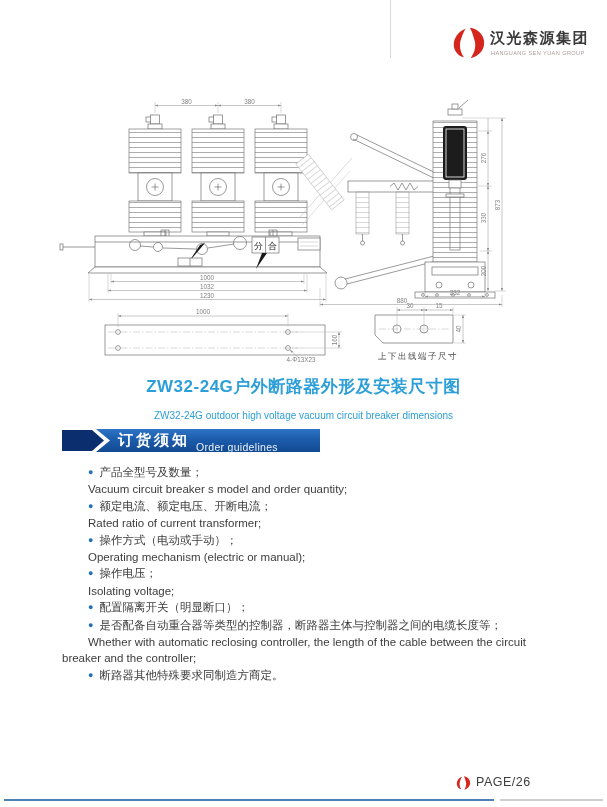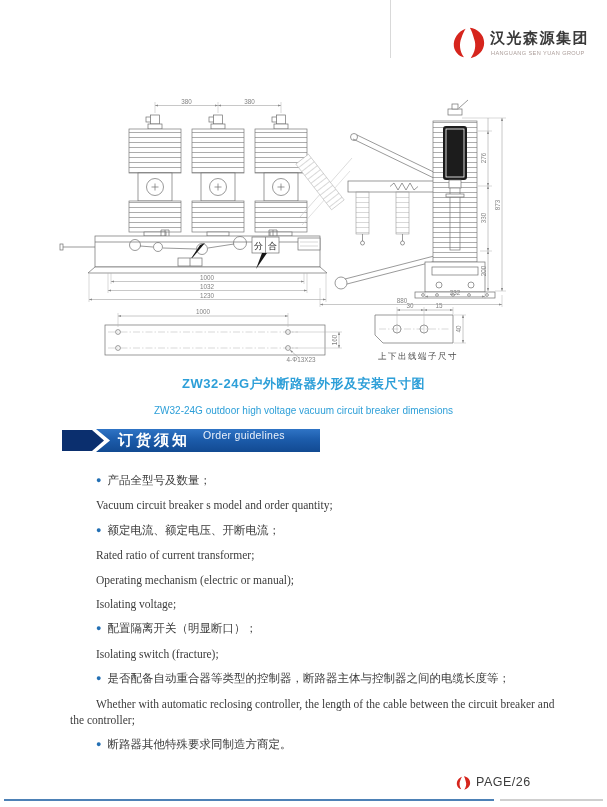--- a/index.html
+++ b/index.html
@@ -15,34 +15,34 @@
   svg .ln{fill:none;stroke:#6f6f6f;stroke-width:.7;}
   svg .lnw{fill:#fff;stroke:#6f6f6f;stroke-width:.7;}
   svg .dimln{stroke:#9a9a9a;stroke-width:.55;fill:none;}
   svg .ext{stroke:#b3b3b3;stroke-width:.5;fill:none;}
   svg text{font-family:"Liberation Sans","DejaVu Sans",sans-serif;}
   svg .dim{font-size:6.3px;fill:#828282;text-anchor:middle;}
   svg .lblcn{font-size:8.5px;fill:#4a4a4a;letter-spacing:1.5px;}
   svg .ind{font-size:9px;fill:#1a1a1a;text-anchor:middle;}
   
   .caption{position:absolute;left:0;top:375px;width:607px;text-align:center;color:#2d9fd8;}
-  .caption .cn{font-size:13px;font-weight:bold;letter-spacing:.5px;}
+  .caption .cn{font-size:17px;font-weight:bold;letter-spacing:.5px;}
   .caption .en{font-size:10px;margin-top:12px;}
   
   .banner{position:absolute;left:62px;top:429px;width:308px;height:23px;}
   .banner .tag{position:absolute;left:0;top:1px;width:42px;height:21px;background:#0b2f6e;
     clip-path:polygon(0 0,calc(100% - 12px) 0,100% 50%,calc(100% - 12px) 100%,0 100%);}
   .banner .bar{position:absolute;left:34px;top:0;width:224px;height:23px;
     background:linear-gradient(#2f74c5 0%,#1c5cab 45%,#124a92 100%);
     clip-path:polygon(0 0,100% 0,100% 100%,0 100%,14px 50%);}
   .banner .t-cn{position:absolute;left:56px;top:2px;font-size:15px;font-weight:bold;color:#fff;letter-spacing:3px;}
-  .banner .t-en{position:absolute;left:134px;top:0;font-size:10.5px;color:#eaf1fb;letter-spacing:.3px;margin-left:7px;}
+  .banner .t-en{position:absolute;left:134px;top:12px;font-size:10.5px;color:#eaf1fb;letter-spacing:.3px;}
   
   .guides{position:absolute;left:62px;top:464px;width:503px;color:#3c3c3c;font-size:11.5px;line-height:16.4px;}
-  .guides p{margin:8px;text-indent:26px;font-family:Liberation Serif, serif;}
+  .guides p{margin:0;text-indent:26px;}
   .guides .bullet{color:#2470b4;font-size:9px;margin-right:6px;position:relative;top:-1px;}
   
   .pg-icon{position:absolute;left:456px;top:776px;width:15px;height:14px;}
   .pg-label{position:absolute;left:476px;top:775px;font-size:12.5px;color:#3d3d3d;letter-spacing:.5px;}
   .rule-blue{position:absolute;left:4px;top:799px;width:490px;height:2px;background:#4d81b6;}
   .rule-gray{position:absolute;left:500px;top:799px;width:103px;height:2px;background:#cfcfcf;}
 </style>
 </head>
 <body>
 
@@ -263,24 +263,25 @@
     <div class="bar"></div>
     <span class="t-cn">订货须知</span>
     <span class="t-en">Order guidelines</span>
   </div>
 
   <div class="guides">
     <p class="cn"><span class="bullet">●</span><span>产品全型号及数量；</span></p>
     <p class="en">Vacuum circuit breaker s model and order quantity;</p>
     <p class="cn"><span class="bullet">●</span><span>额定电流、额定电压、开断电流；</span></p>
     <p class="en">Rated ratio of current transformer;</p>
+    <p class="cn"><span class="bullet">●</span><span>操作方式（电动或手动）；</span></p>
     <p class="en">Operating mechanism (electric or manual);</p>
+    <p class="cn"><span class="bullet">●</span><span>操作电压；</span></p>
     <p class="en">Isolating voltage;</p>
     <p class="cn"><span class="bullet">●</span><span>配置隔离开关（明显断口）；</span></p>
-    <p class="en">Isolating switch (fracture);</p>
     <p class="cn"><span class="bullet">●</span><span>是否配备自动重合器等类型的控制器，断路器主体与控制器之间的电缆长度等；</span></p>
     <p class="en">Whether with automatic reclosing controller, the length of the cable between the circuit breaker and the controller;</p>
     <p class="cn"><span class="bullet">●</span><span>断路器其他特殊要求同制造方商定。</span></p>
   </div>
 
   <svg class="pg-icon" viewBox="0 0 40 38">
     <use href="#logoMark" width="40" height="38"></use>
   </svg>
   <div class="pg-label">PAGE/26</div>
   <div class="rule-blue"></div>

